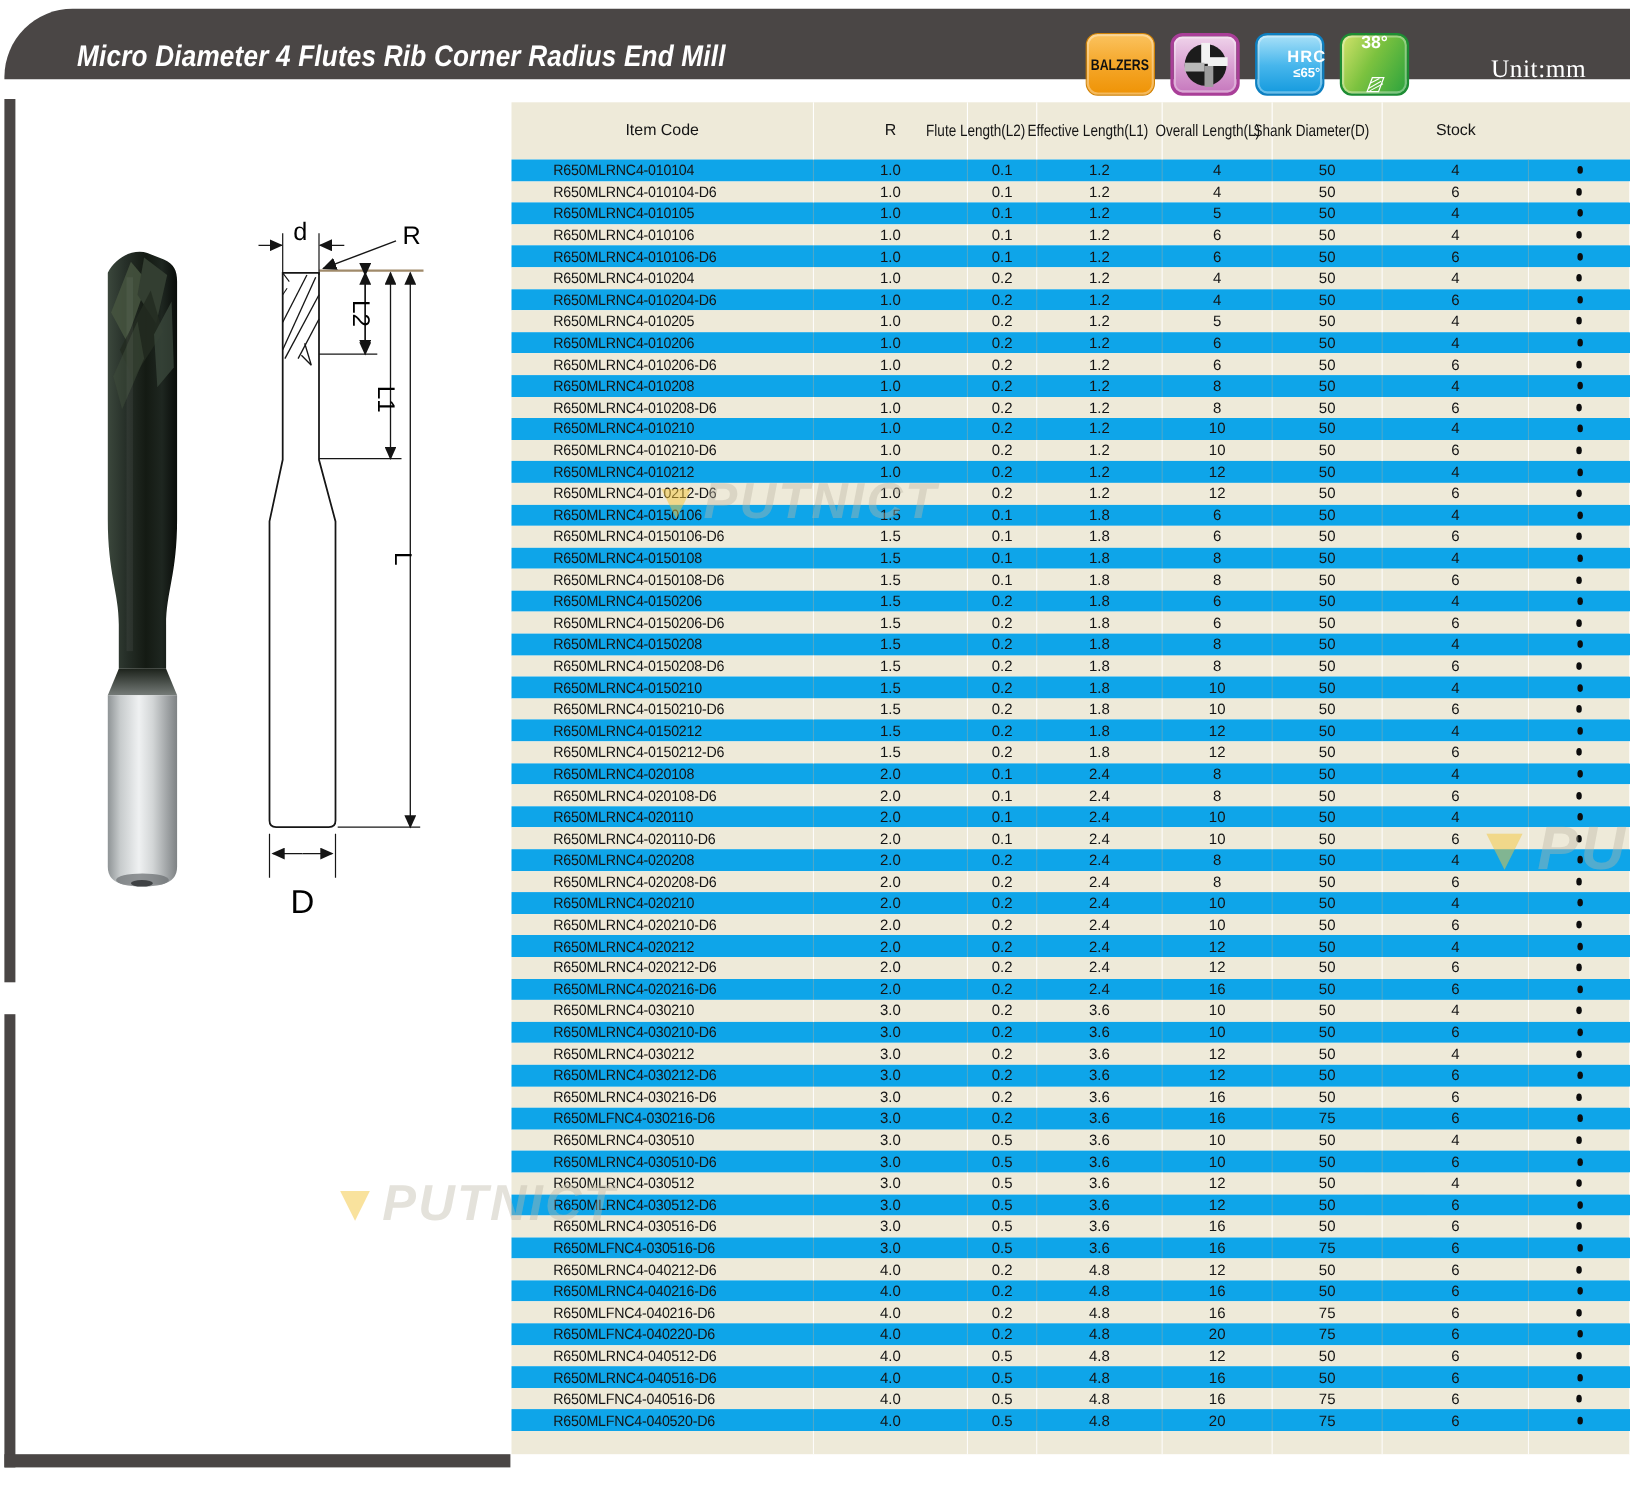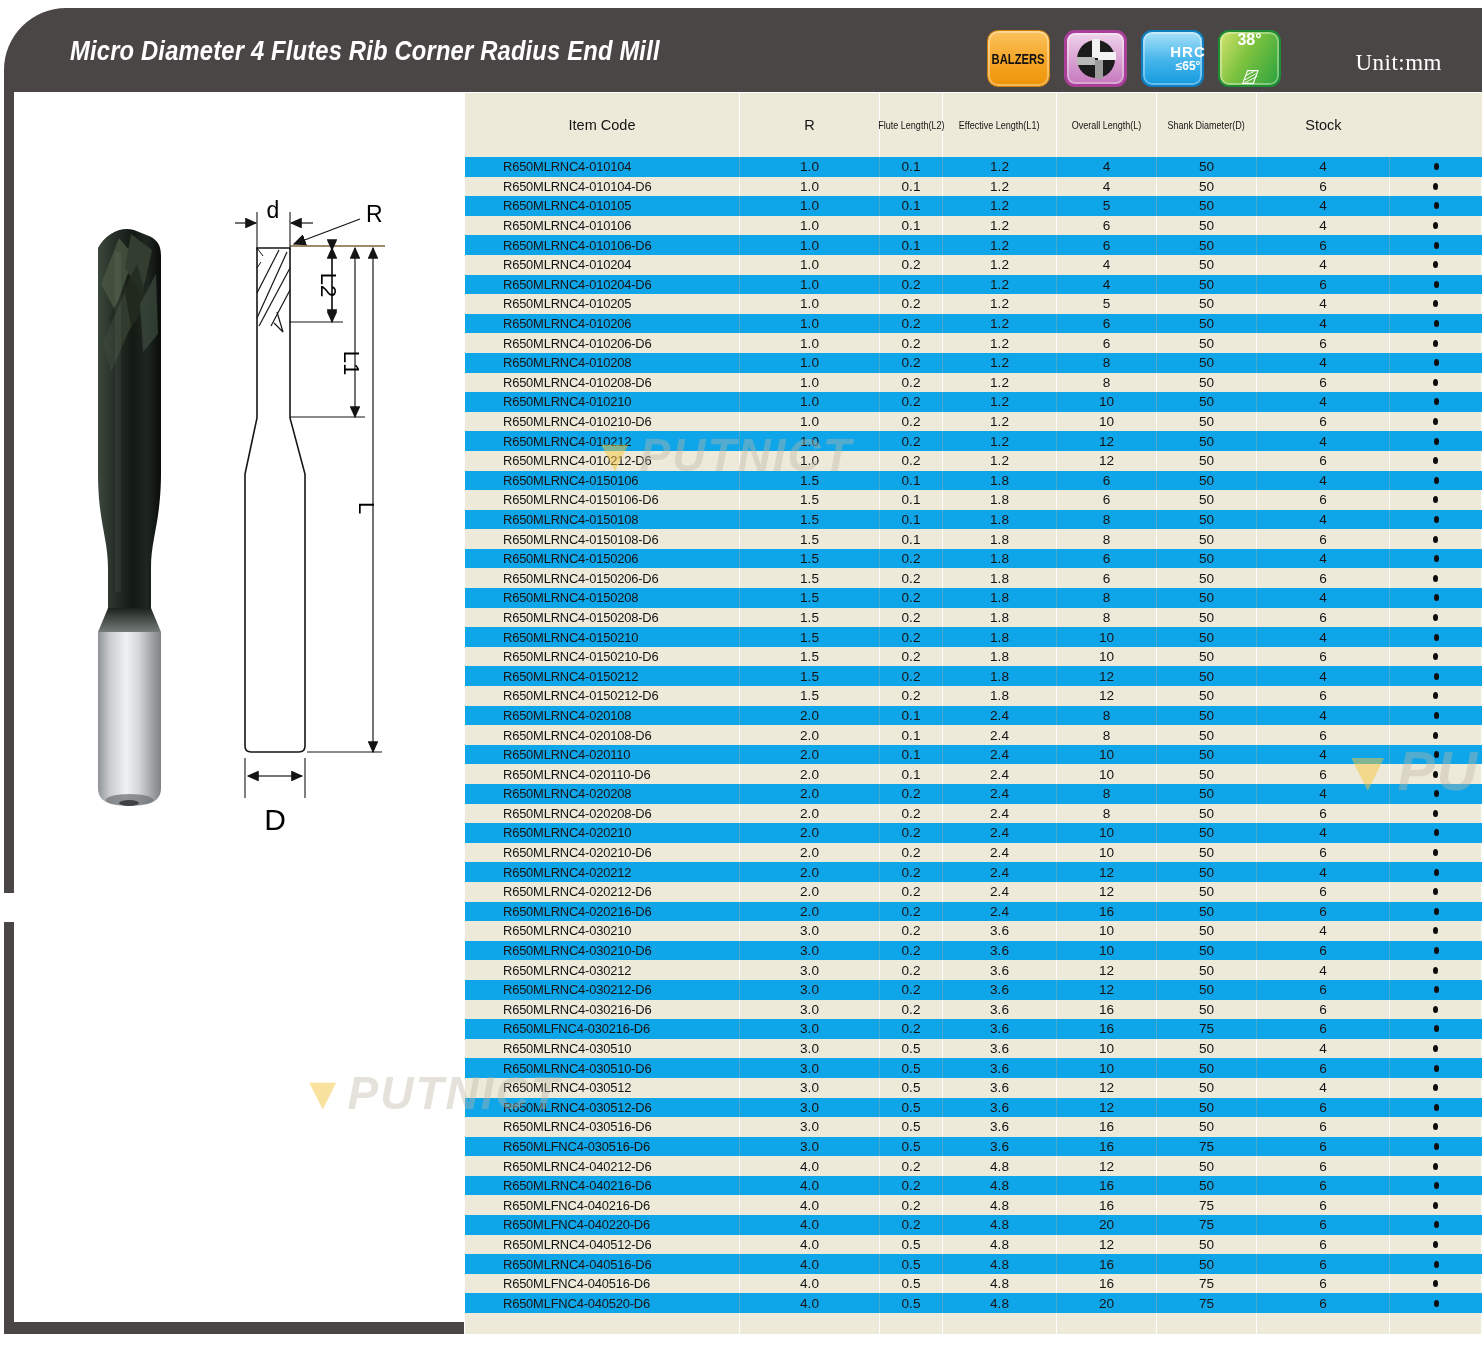--- a/index.html
+++ b/index.html
@@ -9,21 +9,21 @@
   }
   *{box-sizing:border-box;}
   html,body{margin:0;padding:0;}
   body{
     width:1482px;height:1355px;position:relative;background:#fff;
     font-family:"Liberation Sans","DejaVu Sans",sans-serif;color:var(--ink);
     overflow:hidden;
   }
   
   .topbar{
-    position:absolute;left:4px;top:8px;right:0;height:84px;
+    position:absolute;left:4px;top:8px;right:0;height:64px;
     background:var(--dark);border-top-left-radius:62px;
   }
   .page-title{
     position:absolute;left:66px;top:28px;margin:0;
     color:#fff;font-size:27px;font-weight:700;font-style:italic;
     transform:scaleX(.88);transform-origin:left center;white-space:nowrap;
     letter-spacing:.2px;
   }
   .frame-left-a{position:absolute;left:4px;top:90px;width:10px;height:803px;background:var(--dark);}
   .frame-left-b{position:absolute;left:4px;top:922px;width:10px;height:412px;background:var(--dark);}
@@ -58,28 +58,28 @@
   .badge-helix .l1{font-size:16px;font-weight:700;margin-bottom:2px;}
   .unit-label{
     position:absolute;right:40px;top:42px;color:#fff;font-size:23px;letter-spacing:.5px;font-family:Liberation Serif, serif;
   }
   
   .table{
     position:absolute;left:465px;top:93px;width:1017px;
     --cols:275px 140px 63px 114px 100px 100px 133px 92px;
   }
   .thead{
-    display:grid;grid-template-columns:var(--cols);height:64px;background:var(--beige);
+    display:grid;grid-template-columns:var(--cols);height:52px;background:var(--beige);
   }
   .thead .hcell{
     display:flex;align-items:center;justify-content:center;
     font-size:14.5px;border-right:1px solid #fff;white-space:nowrap;
   }
   .thead .hcell:last-child{border-right:none;}
-  .thead .hcell.cond{font-size:11px;}
+  .thead .hcell.cond{font-size:15px;justify-content:flex-end;}
   .thead .hcell.cond span{transform:scaleX(.82);}
   .row{
     display:grid;grid-template-columns:var(--cols);height:19.6px;align-items:center;
   }
   .row.beige{background:var(--beige);}
   .row.white{background:#0ea5e9;}
   .row.empty{height:20.6px;}
   .cell{
     height:100%;display:flex;align-items:center;justify-content:center;
     font-size:13.6px;white-space:nowrap;overflow:visible;

